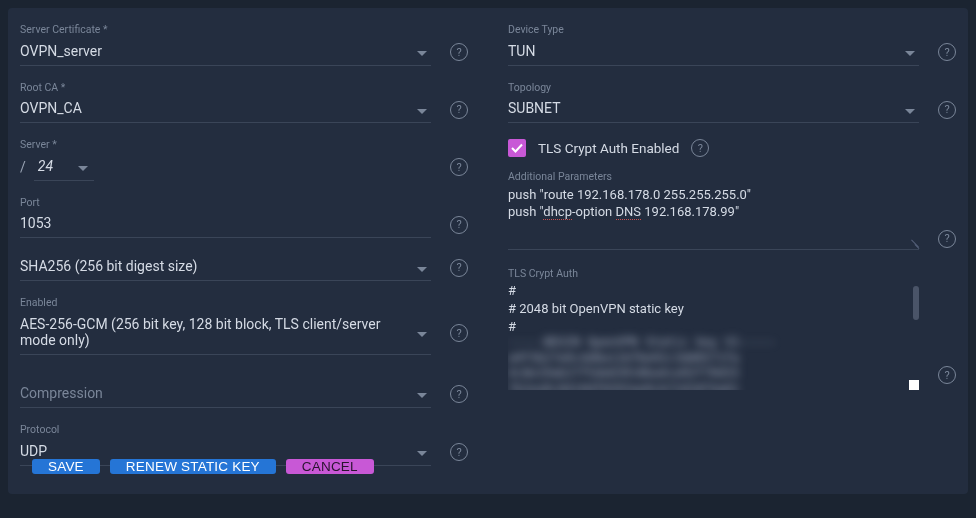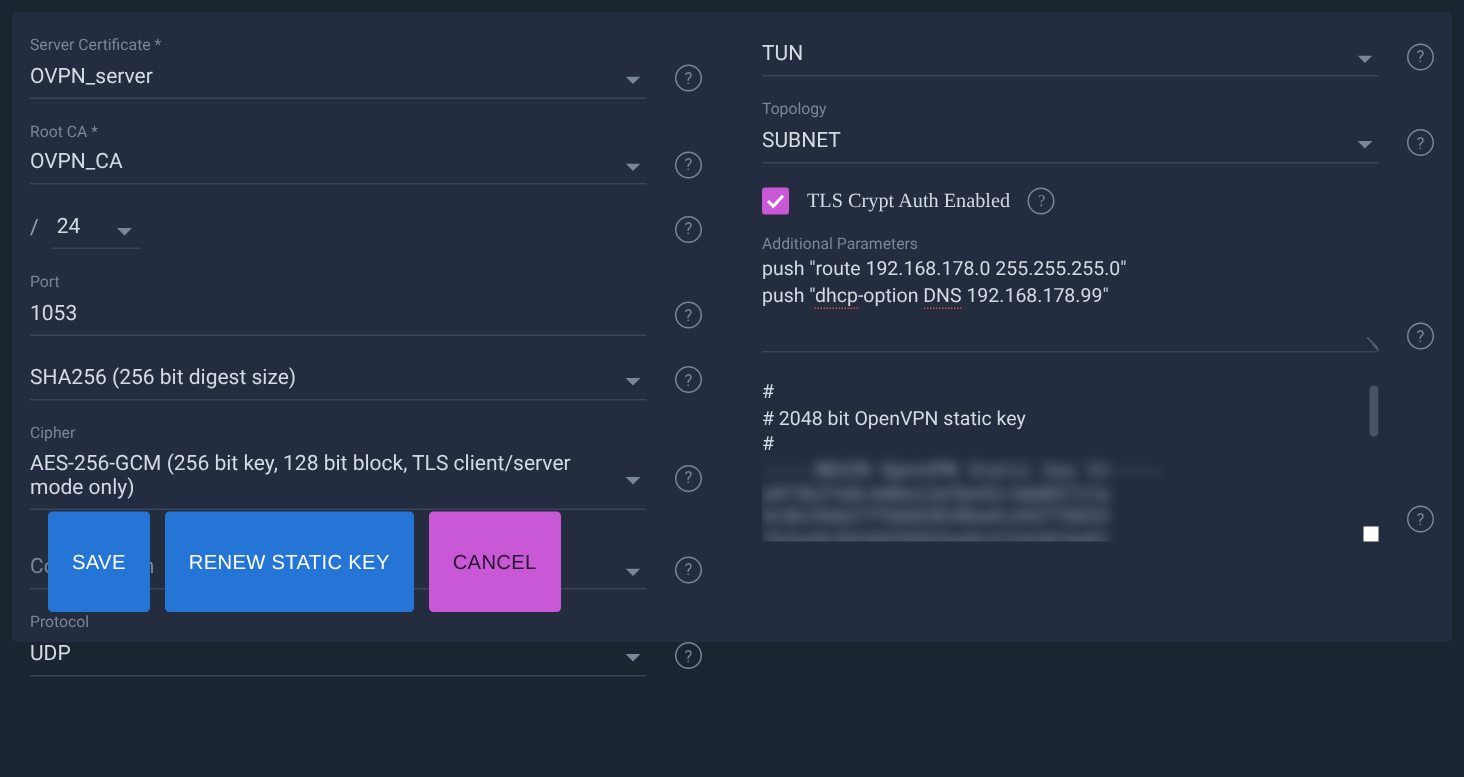--- a/index.html
+++ b/index.html
@@ -8,21 +8,21 @@
     font-family: -apple-system, BlinkMacSystemFont, "Segoe UI", Roboto, sans-serif;
     width: 976px;
     height: 518px;
     overflow: hidden;
   }
   .panel {
     background: #232d3f;
     margin: 8px;
     border-radius: 4px;
     padding: 16px 12px 16px 12px;
-    height: 420px;
+    height: 486px;
     position: relative;
   }
   .columns {
     display: flex;
     gap: 40px;
   }
   .col {
     flex: 1;
     min-width: 0;
   }
@@ -88,37 +88,37 @@
     color: #9aa4b5;
     font-size: 14px;
     padding-bottom: 6px;
   }
   .prefix-wrap {
     width: 60px;
     border-bottom: 1px solid #3a4558;
     display: flex;
     align-items: center;
     padding-right: 2px;
+    font-style: italic;
   }
   .prefix-val {
     color: #d5dbe5;
     font-size: 14px;
     padding: 4px 0 6px 4px;
     flex: 1;
   }
   .compression-field {
     margin-top: 26px;
   }
   .checkbox-row {
     display: flex;
     align-items: center;
     gap: 12px;
     margin-top: 6px;
     margin-bottom: 14px;
-    font-family: Liberation Serif, serif;
   }
   .checkbox {
     width: 18px;
     height: 18px;
     background: #c858d6;
     border-radius: 2px;
     display: flex;
     align-items: center;
     justify-content: center;
     cursor: pointer;
@@ -195,21 +195,21 @@
     left: 24px;
     bottom: 20px;
     display: flex;
     gap: 10px;
   }
   .btn {
     border: none;
     border-radius: 3px;
     font-size: 13.5px;
     font-weight: 500;
-    padding: 26px 16px;
+    padding: 0 16px;
     cursor: pointer;
     letter-spacing: 0.2px;
   }
   .btn-primary { background: #2575d6; color: #fff; }
   .btn-cancel { background: #c858d6; color: #2a1430; }
   .btn-secondary { background: #2575d6; color: #fff; }
   .underline-dotted { border-bottom: 1px dotted #c85050; }
 </style>
 </head>
 <body>
@@ -243,20 +243,21 @@
               <svg width="10" height="6" viewBox="0 0 10 6">
                   <path d="M0 0 L5 5 L10 0 Z" fill="currentColor"></path>
                 </svg>
             </span>
           </div>
           <span class="help-icon">?</span>
         </div>
       </div>
 
       <div class="field">
+        <span class="field-label">Server *</span>
         <div class="field-row">
           <div class="server-split" style="flex:1">
             <span class="slash">/</span>
             <div class="prefix-wrap">
               <span class="prefix-val">24</span>
               <span class="dropdown-arrow">
                 <svg width="10" height="6" viewBox="0 0 10 6">
                     <path d="M0 0 L5 5 L10 0 Z" fill="currentColor"></path>
                   </svg>
               </span>
@@ -284,21 +285,21 @@
               <svg width="10" height="6" viewBox="0 0 10 6">
                   <path d="M0 0 L5 5 L10 0 Z" fill="currentColor"></path>
                 </svg>
             </span>
           </div>
           <span class="help-icon">?</span>
         </div>
       </div>
 
       <div class="field">
-        <span class="field-label">Cipher</span>
+        <span class="field-label">Enabled</span>
         <div class="field-row">
           <div class="field-input-wrap">
             <span class="field-value">AES-256-GCM (256 bit key, 128 bit block, TLS client/server mode only)</span>
             <span class="dropdown-arrow">
               <svg width="10" height="6" viewBox="0 0 10 6">
                   <path d="M0 0 L5 5 L10 0 Z" fill="currentColor"></path>
                 </svg>
             </span>
           </div>
           <span class="help-icon">?</span>
@@ -332,20 +333,21 @@
           </div>
           <span class="help-icon">?</span>
         </div>
       </div>
 
     </div>
 
     <div class="col">
 
       <div class="field">
+        <span class="field-label">Device Type</span>
         <div class="field-row">
           <div class="field-input-wrap">
             <span class="field-value">TUN</span>
             <span class="dropdown-arrow">
               <svg width="10" height="6" viewBox="0 0 10 6">
                   <path d="M0 0 L5 5 L10 0 Z" fill="currentColor"></path>
                 </svg>
             </span>
           </div>
           <span class="help-icon">?</span>
@@ -382,20 +384,21 @@
         <div class="field-row" style="align-items:flex-end">
           <div class="textarea-wrap" style="flex:1">
             <div class="textarea"><span>push "route 192.168.178.0 255.255.255.0"</span><br><span>push "</span><span class="underline-dotted">dhcp</span><span>-option </span><span class="underline-dotted">DNS</span><span> 192.168.178.99"</span></div>
             <div class="resize-handle"></div>
           </div>
           <span class="help-icon" style="margin-bottom:2px">?</span>
         </div>
       </div>
 
       <div class="field" style="margin-top:18px">
+        <span class="field-label">TLS Crypt Auth</span>
         <div class="field-row" style="align-items:flex-end">
           <div class="tls-box" style="flex:1">
             <div class="tls-content">
               <div>#</div>
               <div># 2048 bit OpenVPN static key</div>
               <div>#</div>
               <div class="blur-block">-----BEGIN OpenVPN Static key V1-----
 a9f3b27e0c4d8a11bf6e92c3dd0571fa
 4c8e19ab27f5de63018ba4ce92f70d33
 7b2ea9c8410df6593ae0cb72d18f4a61

